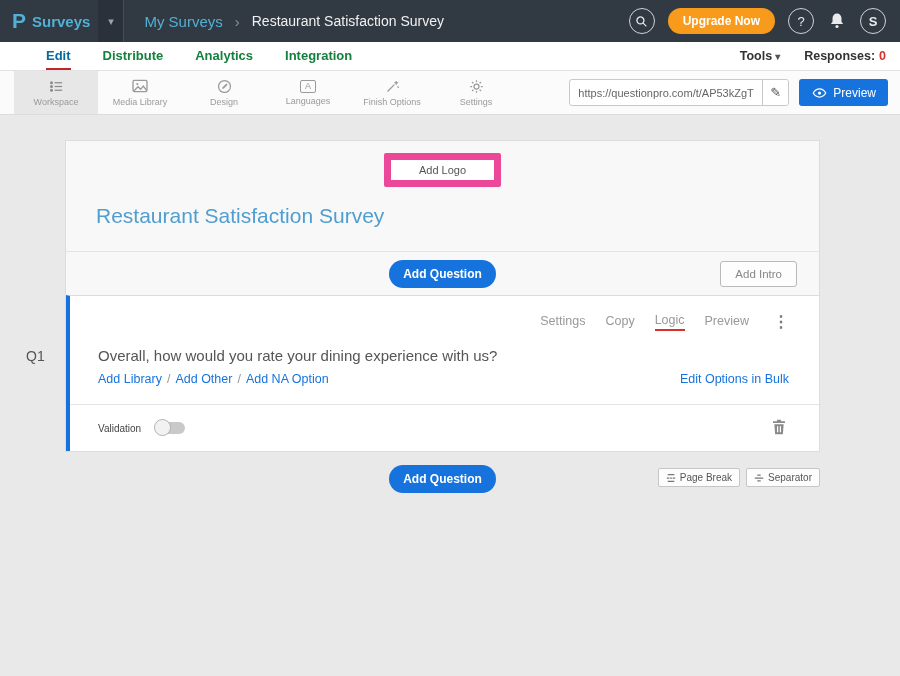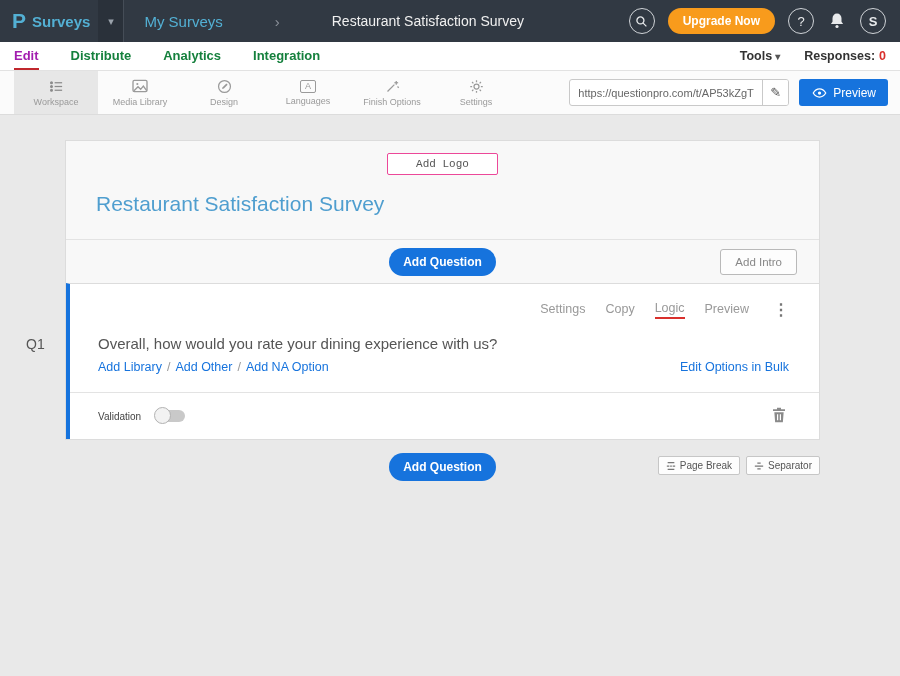--- a/index.html
+++ b/index.html
@@ -5,34 +5,34 @@
   * { margin:0; padding:0; box-sizing:border-box; }
   html,body { width:900px; height:676px; }
   body { font-family:"Liberation Sans", sans-serif; background:#e9e9e9; overflow:hidden; font-size:13px; }
 
   
   .topbar { height:42px; background:#313943; display:flex; align-items:center; color:#fff; }
   .brand { display:flex; align-items:center; height:100%; }
   .logo { margin:0 6px 0 12px; font-weight:bold; font-size:21px; color:#53b0d4; }
   .product-name { color:#53b0d4; font-size:15px; font-weight:bold; margin-right:8px; }
   .caret-box { width:26px; height:42px; background:#2a313a; display:flex; align-items:center; justify-content:center; color:#9aa2ab; font-size:11px; border-right:1px solid #454d57; cursor:pointer; }
-  .breadcrumb { display:flex; align-items:center; margin-left:20px;gap:40px; }
+  .breadcrumb { display:flex; align-items:center; margin-left:20px; }
   .bc-section { color:#53b0d4; font-size:15px; cursor:pointer; }
   .bc-sep { color:#8a9099; margin:0 12px; font-size:15px; }
   .bc-title { color:#f0f0f0; font-size:14px; }
   .topbar-right { margin-left:auto; display:flex; align-items:center; gap:13px; padding-right:14px; }
   .circle-btn { width:26px; height:26px; border:1.5px solid #cfd3d7; border-radius:50%; display:flex; align-items:center; justify-content:center; cursor:pointer; font-size:13px; color:#e8eaec; }
   .upgrade-btn { background:#f89b1c; border:none; color:#fff; font-weight:bold; font-size:12px; padding:6px 15px; border-radius:14px; cursor:pointer; }
   .bell { width:20px; height:20px; cursor:pointer; }
   .avatar { background:#313943; font-weight:bold; }
 
   
   .navbar { height:29px; background:#fff; display:flex; align-items:stretch; border-bottom:1px solid #e2e2e2; padding:0 14px; }
   .nav-tab { display:flex; align-items:center; font-size:13px; font-weight:bold; color:#15803d; margin-right:32px; cursor:pointer; border-bottom:2px solid transparent; }
-  .nav-tab.active { color:#a21caf; border-bottom-color:#c0272d; }
+  .nav-tab.active { color:#0369a1; border-bottom-color:#c0272d;margin-left:32px; }
   .navbar-right { margin-left:auto; display:flex; align-items:center; gap:24px; }
   .tools { font-size:12.5px; font-weight:bold; color:#333; cursor:pointer; }
   .tools .caret { font-size:10px; color:#555; margin-left:3px; }
   .responses { font-size:12.5px; font-weight:bold; color:#333; }
   .responses .count { color:#d9302c; margin-left:4px; }
 
   
   .toolbar { height:44px; background:#fbfbfb; border-bottom:1px solid #dcdcdc; display:flex; align-items:stretch; padding-left:14px; position:relative; }
   .tool-item { width:84px; display:flex; flex-direction:column; align-items:center; justify-content:center; gap:3px; color:#9a9a9a; font-size:9px; cursor:pointer; }
   .tool-item.active { background:#e7e7e7; }
@@ -42,21 +42,21 @@
   .url-box { width:220px; height:27px; border:1px solid #c9c9c9; border-radius:3px; background:#fff; display:flex; align-items:center; overflow:hidden; }
   .url-box input { flex:1; border:none; outline:none; font-size:11px; color:#666; padding:0 8px; font-family:"Liberation Sans", sans-serif; min-width:0; }
   .url-edit { width:26px; height:100%; border-left:1px solid #c9c9c9; display:flex; align-items:center; justify-content:center; color:#555; font-size:13px; cursor:pointer; background:#fff; }
   .preview-btn { height:27px; background:#1673dd; color:#fff; border:none; border-radius:3px; font-size:12px; padding:0 12px; display:flex; align-items:center; gap:6px; cursor:pointer; }
 
   
   .content { padding-top:25px; }
   .card { width:755px; margin-left:65px; background:#fff; border:1px solid #dcdcdc; position:relative; }
   .section-top { background:#f8f8f8; padding-top:12px; }
   .add-logo-row { text-align:center; }
-  .small-btn { font-size:11px; color:#555; background:#fff; border:1px solid #ec4899; border-radius:2px; padding:4px 28px; cursor:pointer; font-family:Liberation Mono, monospace; }
+  .small-btn { font-size:11px; color:#555; background:#fff; border:7px solid #ec4899; border-radius:2px; padding:4px 28px; cursor:pointer; font-family:Liberation Sans, sans-serif; }
   .survey-title { font-size:21px; color:#4f9ecf; padding:17px 30px 23px; font-weight:500; }
   .add-q-row { background:#f8f8f8; border-top:1px solid #e3e3e3; height:44px; position:relative; display:flex; align-items:center; justify-content:center; }
   .btn-blue { background:#1673dd; color:#fff; font-size:12px; font-weight:bold; border:none; border-radius:14px; padding:7px 14px; cursor:pointer; font-family:"Liberation Sans", sans-serif; }
   .add-intro-btn { position:absolute; right:22px; top:9px; background:#fdfdfd; border:1px solid #b9b9b9; color:#888; font-size:11.5px; padding:6px 14px; border-radius:3px; cursor:pointer; font-family:"Liberation Sans", sans-serif; }
 
   .question-block { border-top:1px solid #dcdcdc; border-left:4px solid #1673dd; background:#fff; padding:16px 30px 0 28px; position:relative; }
   .q-label { position:absolute; left:-44px; top:52px; color:#555; font-size:14px; }
   .q-actions { display:flex; justify-content:flex-end; align-items:center; gap:20px; color:#999; font-size:12.5px; }
   .q-action { cursor:pointer; padding-bottom:2px; }
   .q-action.logic-active { border-bottom:2px solid #d9302c; }

